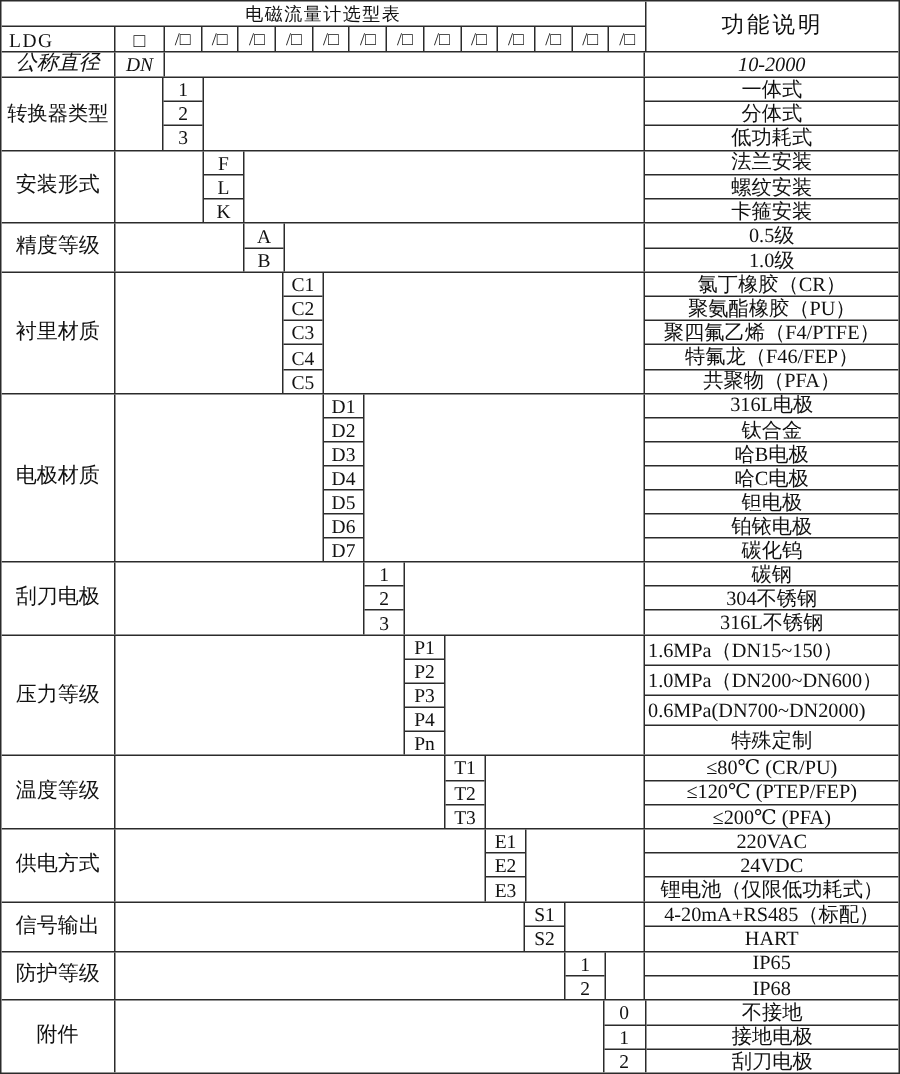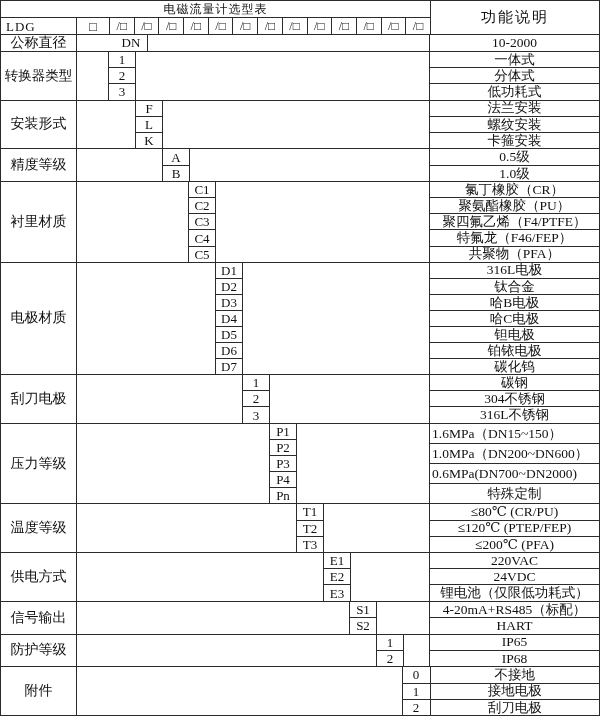--- a/index.html
+++ b/index.html
@@ -97,23 +97,23 @@
           <div class="code-seg">/□</div>
           <div class="code-seg">/□</div>
           <div class="code-seg">/□</div>
           <div class="code-seg">/□</div>
           <div class="code-seg">/□</div>
           <div class="code-seg">/□</div>
         </div>
     </div>
     <div class="header-right">功能说明</div>
   </div>
-<div class="band" style="flex: 1 1 0px;">
+<div class="band" style="flex: 1 1 0px; font-style: italic;">
       <div class="label-cell">公称直径</div>
-      <div class="code-col bordered" style="width: 33px; margin-left: 38px;">
+      <div class="code-col bordered" style="width: 33px;">
         <div class="code-box">DN</div>
       </div>
       <div class="post-gap"></div>
       <div class="right-col">
         <div class="desc-cell">10-2000</div>
       </div>
     </div>
     <div class="band" style="flex: 3 1 0px;">
       <div class="label-cell n5">转换器类型</div>
       <div class="pre-gap" style="width: 32px;"></div>

